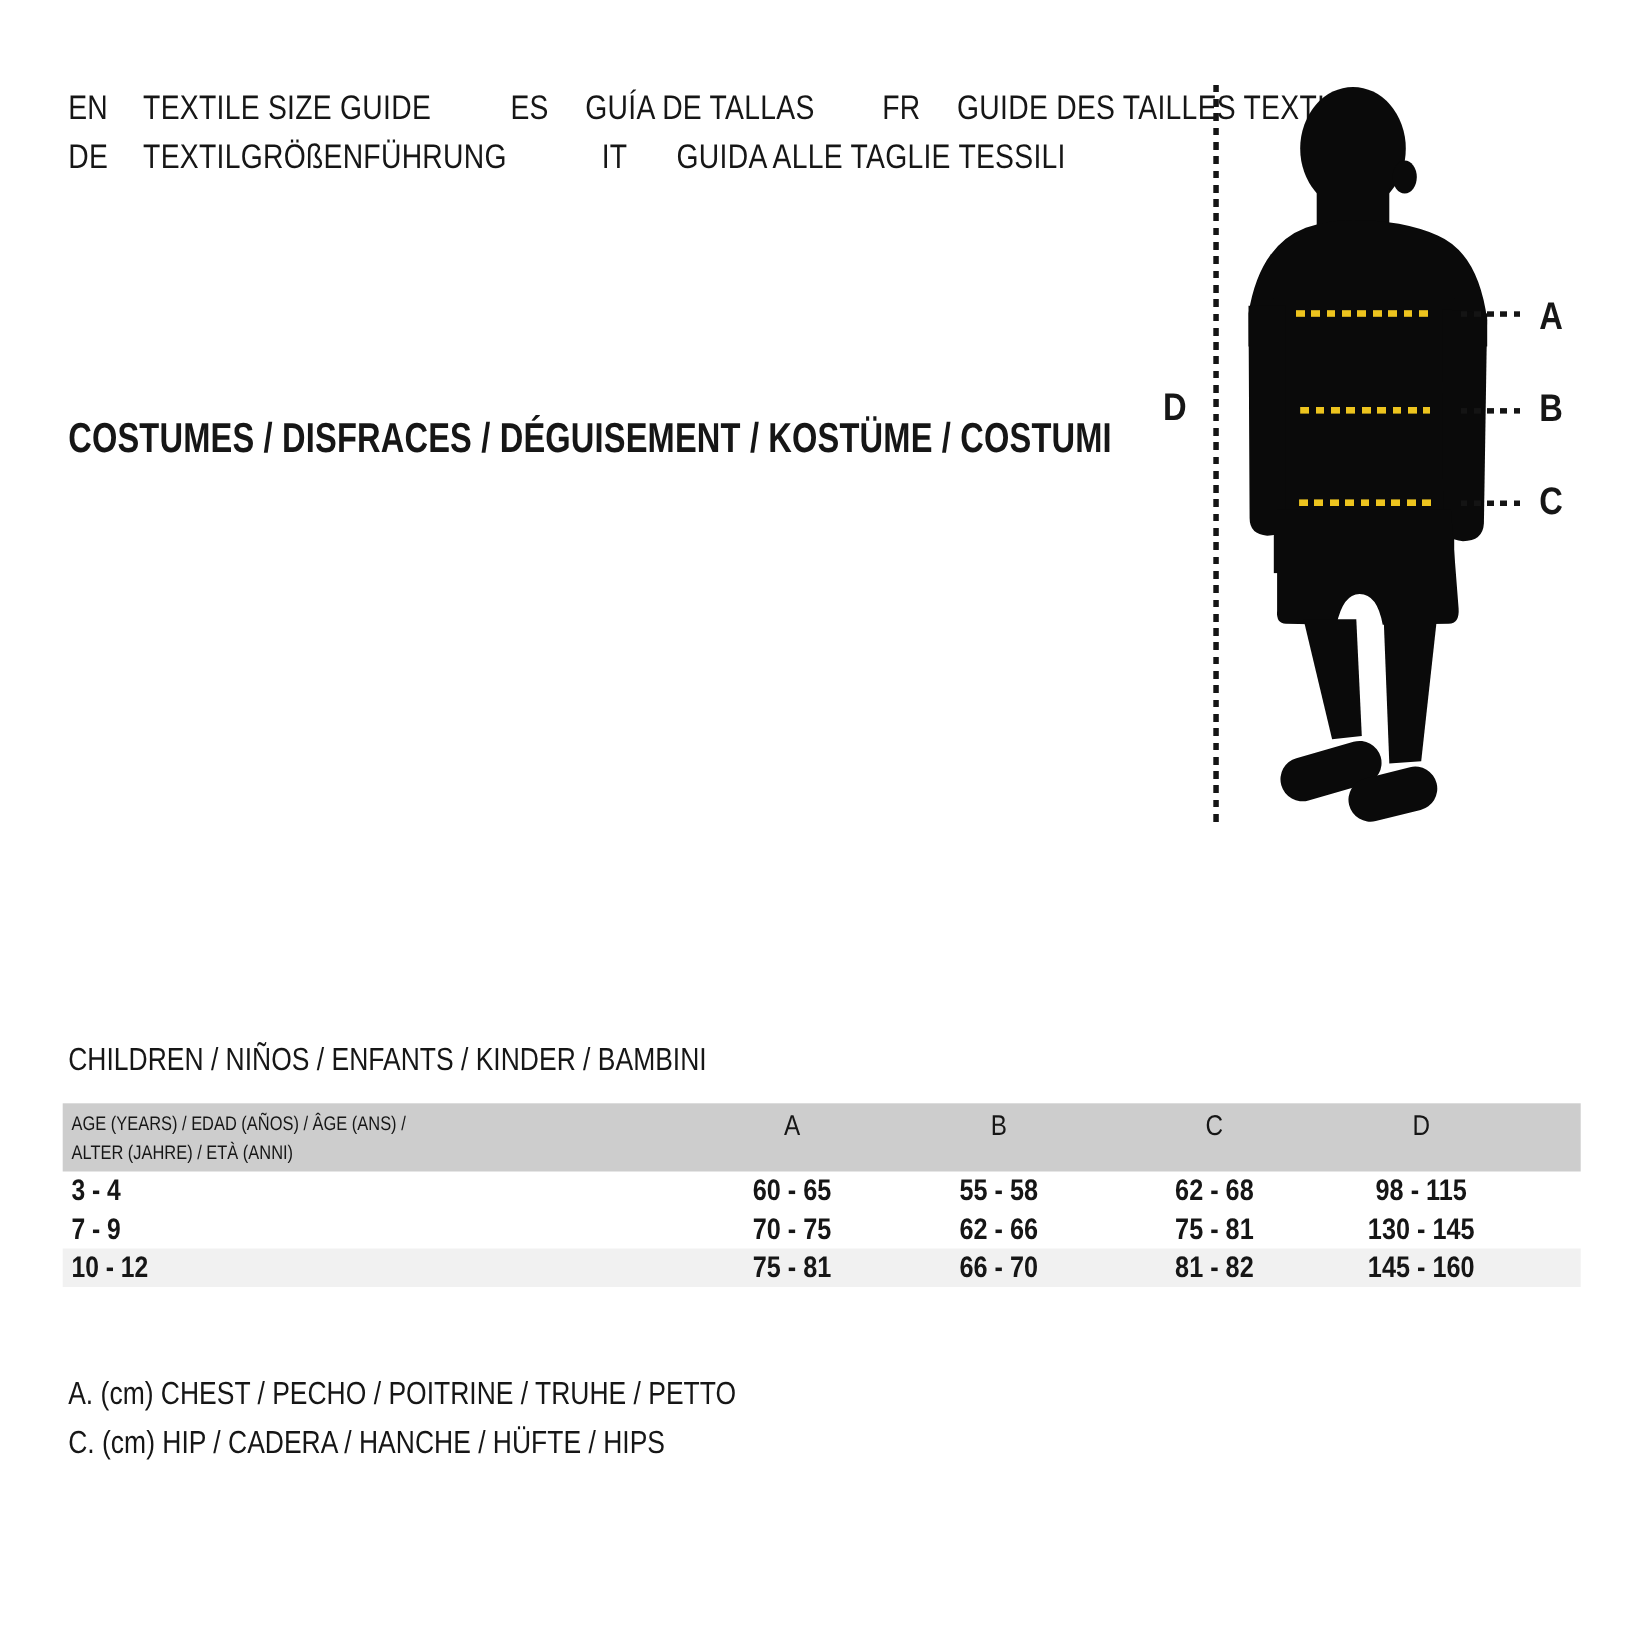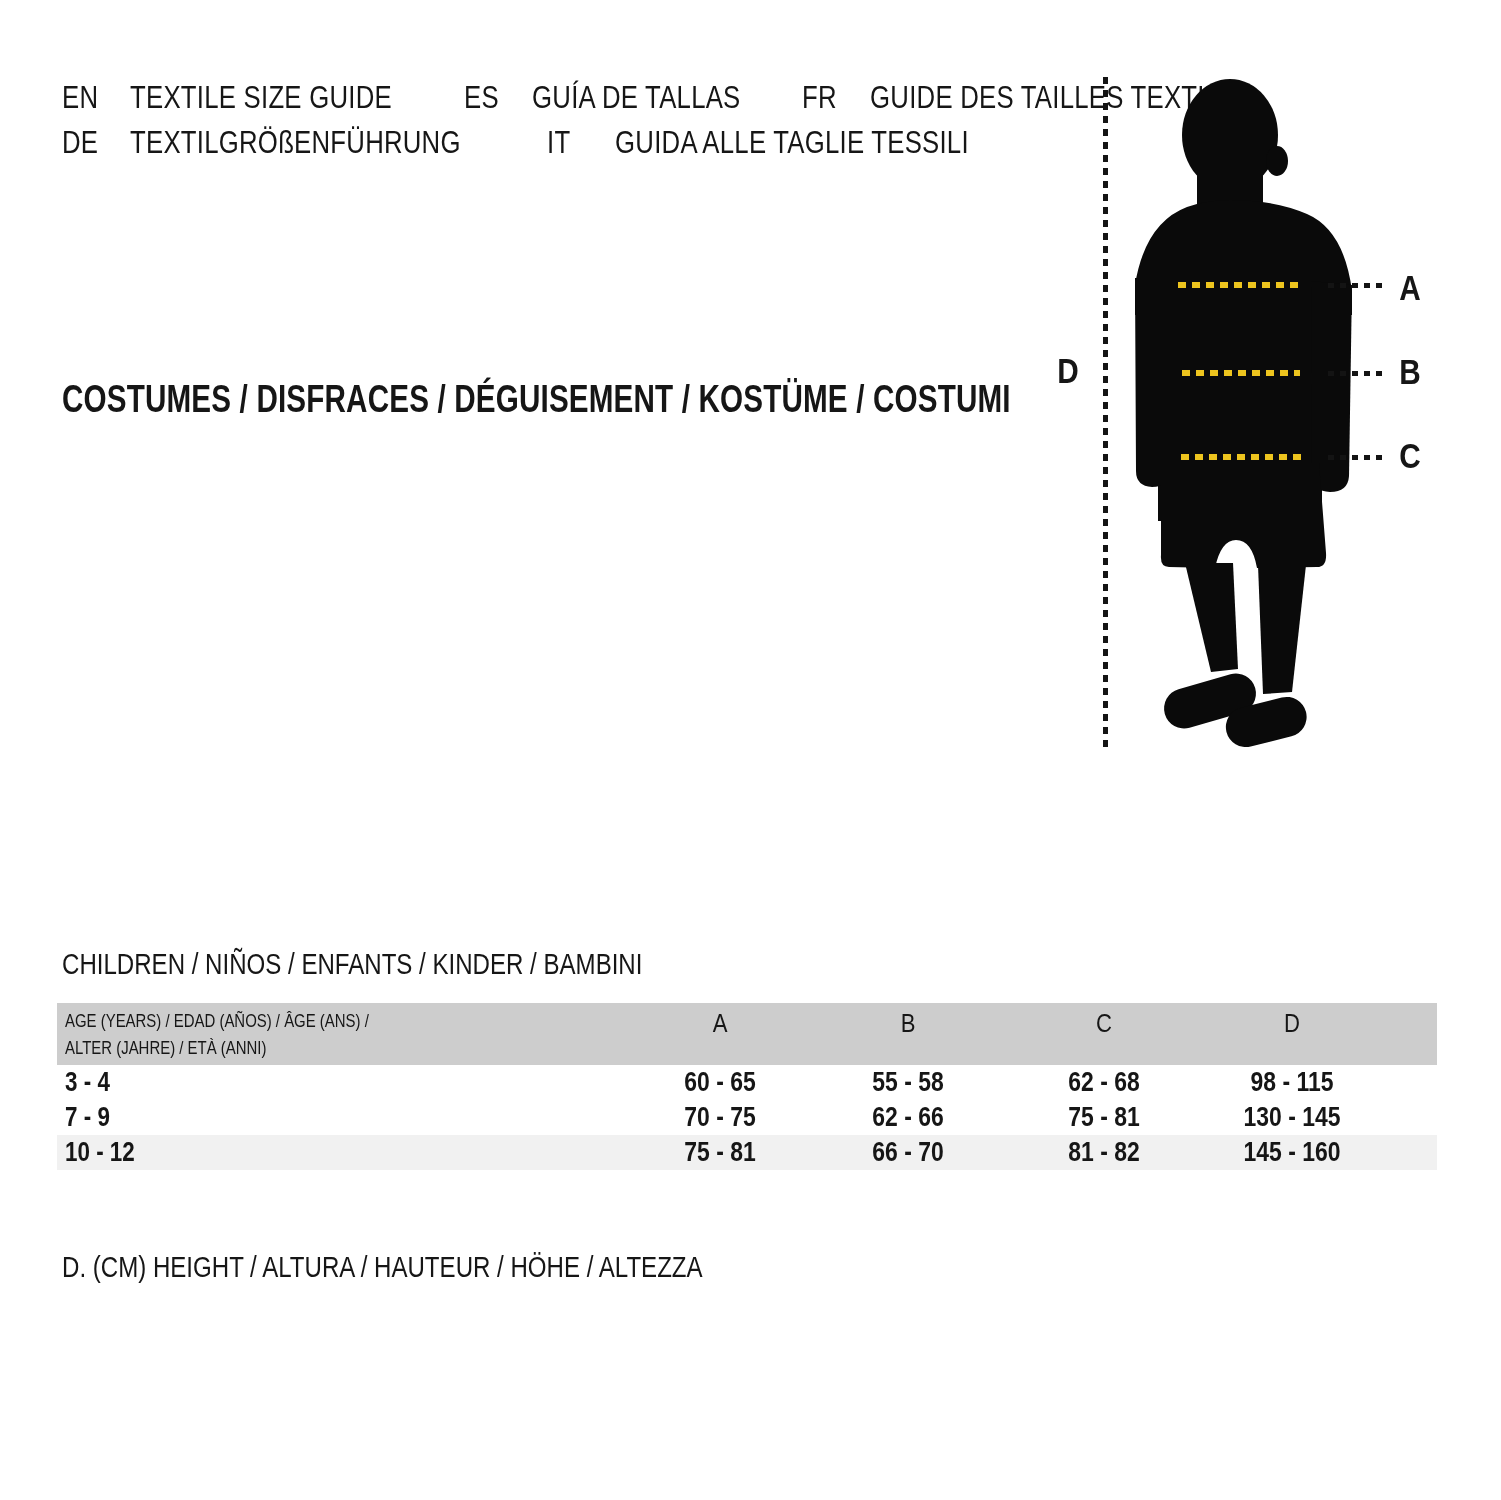--- a/index.html
+++ b/index.html
@@ -172,14 +172,15 @@
   <div class="trow stripe">
     <span class="cell-age cond">10 - 12</span>
     <span class="cell-val colx-a">75 - 81</span>
     <span class="cell-val colx-b">66 - 70</span>
     <span class="cell-val colx-c">81 - 82</span>
     <span class="cell-val colx-d">145 - 160</span>
   </div>
 </div>
 
 <div class="legend">
-  <div class="legend-line"><span class="cond">D. (CM) HEIGHT / ALTURA / HAUTEUR / HÖHE / ALTEZZA</span></div>
+  <div class="legend-line"><span class="cond">A. (cm) CHEST / PECHO / POITRINE / TRUHE / PETTO</span></div>
+  <div class="legend-line"><span class="cond">C. (cm) HIP / CADERA / HANCHE / HÜFTE / HIPS</span></div>
 </div>
 
 </body></html>

